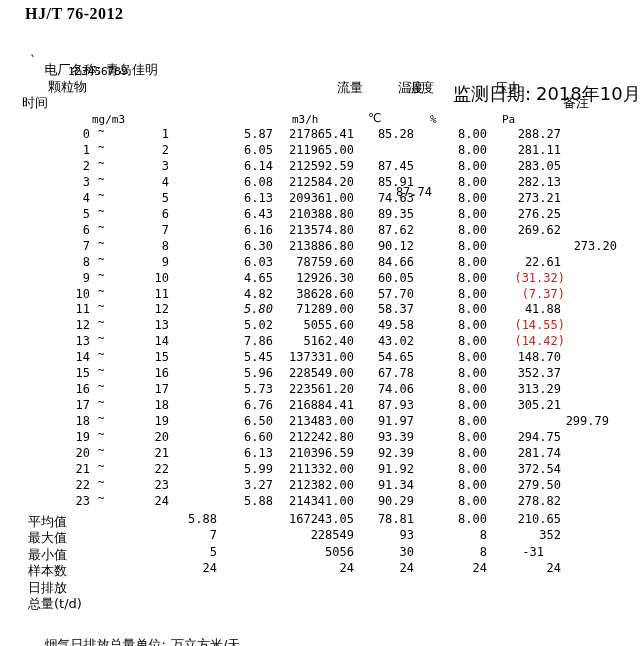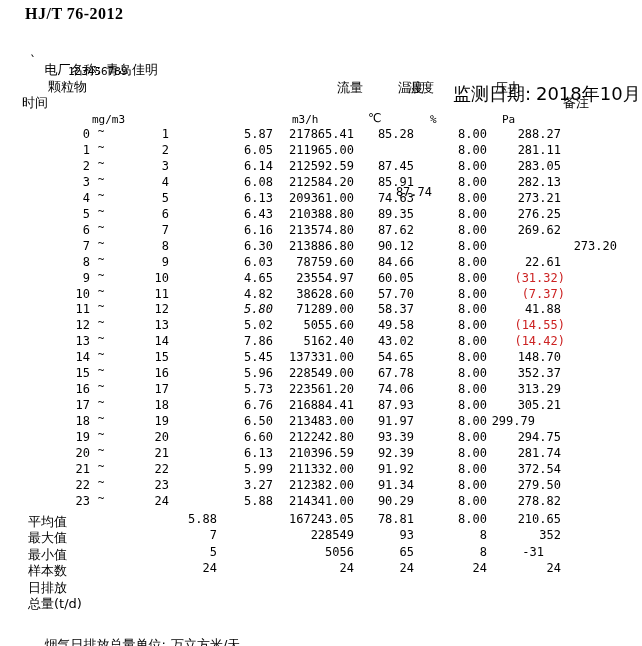--- a/index.html
+++ b/index.html
@@ -159,21 +159,21 @@
         <div class="cell" style="left: 244px; width: 110px;">78759.60</div>
         <div class="cell" style="left: 334px; width: 80px;">84.66</div>
         <div class="cell" style="left: 417px; width: 70px;">8.00</div>
         <div class="cell" style="left: 461px; width: 100px;">22.61</div>
       </div>
       <div class="row" style="top: 271.55px;">
         <div class="cell" style="left: 40px; width: 50px;">9</div>
         <div class="cell sep" style="left: 93px; width: 16px;">~</div>
         <div class="cell" style="left: 119px; width: 50px;">10</div>
         <div class="cell" style="left: 173px; width: 100px;">4.65</div>
-        <div class="cell" style="left: 244px; width: 110px;">23554.97</div>
+        <div class="cell" style="left: 244px; width: 110px;">12926.30</div>
         <div class="cell" style="left: 334px; width: 80px;">60.05</div>
         <div class="cell" style="left: 417px; width: 70px;">8.00</div>
         <div class="cell alarm" style="left: 465px; width: 100px;">(31.32)</div>
       </div>
       <div class="row" style="top: 287.5px;">
         <div class="cell" style="left: 40px; width: 50px;">10</div>
         <div class="cell sep" style="left: 93px; width: 16px;">~</div>
         <div class="cell" style="left: 119px; width: 50px;">11</div>
         <div class="cell" style="left: 173px; width: 100px;">4.82</div>
         <div class="cell" style="left: 244px; width: 110px;">38628.60</div>
@@ -252,21 +252,21 @@
         <div class="cell" style="left: 461px; width: 100px;">305.21</div>
       </div>
       <div class="row" style="top: 415.1px;">
         <div class="cell" style="left: 40px; width: 50px;">18</div>
         <div class="cell sep" style="left: 93px; width: 16px;">~</div>
         <div class="cell" style="left: 119px; width: 50px;">19</div>
         <div class="cell" style="left: 173px; width: 100px;">6.50</div>
         <div class="cell" style="left: 244px; width: 110px;">213483.00</div>
         <div class="cell" style="left: 334px; width: 80px;">91.97</div>
         <div class="cell" style="left: 417px; width: 70px;">8.00</div>
-        <div class="cell" style="left: 435px; width: 100px;">299.79</div>
+        <div class="cell" style="left: 473px; width: 100px; padding-left: 36px;">299.79</div>
       </div>
       <div class="row" style="top: 431.05px;">
         <div class="cell" style="left: 40px; width: 50px;">19</div>
         <div class="cell sep" style="left: 93px; width: 16px;">~</div>
         <div class="cell" style="left: 119px; width: 50px;">20</div>
         <div class="cell" style="left: 173px; width: 100px;">6.60</div>
         <div class="cell" style="left: 244px; width: 110px;">212242.80</div>
         <div class="cell" style="left: 334px; width: 80px;">93.39</div>
         <div class="cell" style="left: 417px; width: 70px;">8.00</div>
         <div class="cell" style="left: 461px; width: 100px;">294.75</div>
@@ -324,21 +324,21 @@
         <div class="cell" style="left: 117px; width: 100px;">7</div>
         <div class="cell" style="left: 244px; width: 110px;">228549</div>
         <div class="cell" style="left: 334px; width: 80px;">93</div>
         <div class="cell" style="left: 417px; width: 70px;">8</div>
         <div class="cell" style="left: 461px; width: 100px;">352</div>
       </div>
       <div class="row" style="top: 545.8px;">
         <div class="sum-label">最小值</div>
         <div class="cell" style="left: 117px; width: 100px;">5</div>
         <div class="cell" style="left: 244px; width: 110px;">5056</div>
-        <div class="cell" style="left: 334px; width: 80px;">65</div>
+        <div class="cell" style="left: 334px; width: 80px;">30</div>
         <div class="cell" style="left: 417px; width: 70px;">8</div>
         <div class="cell" style="left: 444px; width: 100px;">-31</div>
       </div>
       <div class="row" style="top: 562.2px;">
         <div class="sum-label">样本数</div>
         <div class="cell" style="left: 117px; width: 100px;">24</div>
         <div class="cell" style="left: 244px; width: 110px;">24</div>
         <div class="cell" style="left: 334px; width: 80px;">24</div>
         <div class="cell" style="left: 417px; width: 70px;">24</div>
         <div class="cell" style="left: 461px; width: 100px;">24</div>

